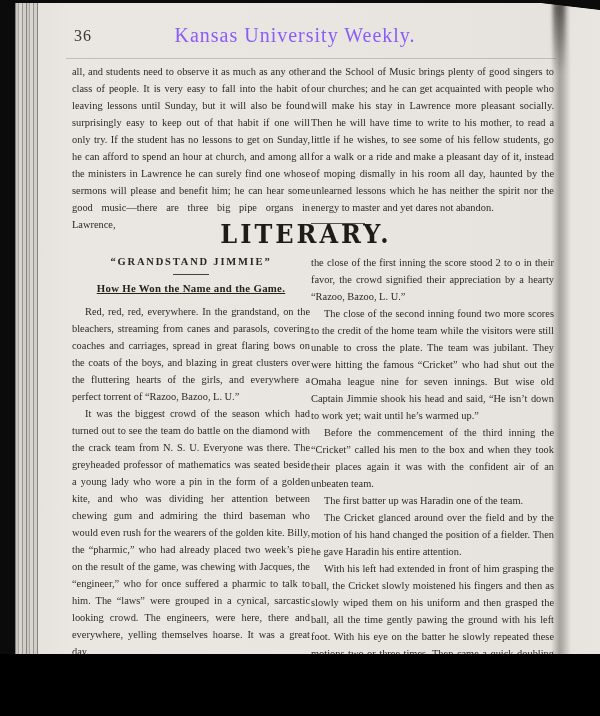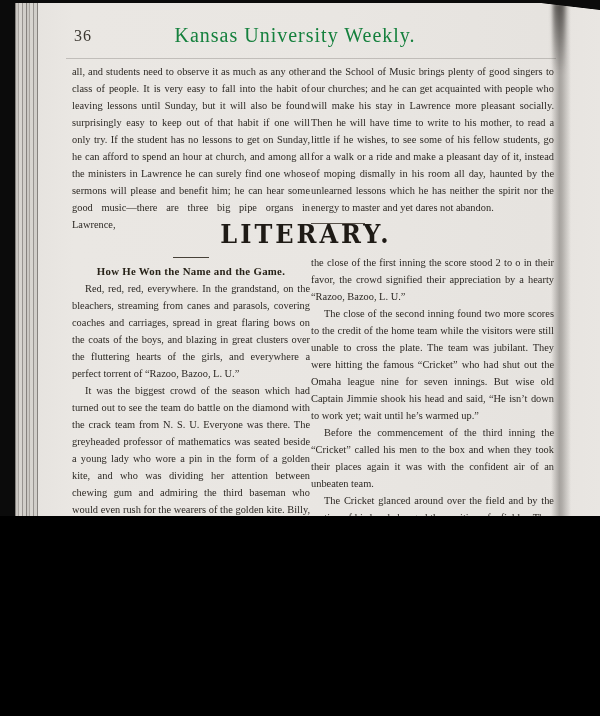--- a/index.html
+++ b/index.html
@@ -1,17 +1,17 @@
 <!DOCTYPE html>
 <html><head>
 <meta charset="utf-8">
 <style>
   html,body{margin:0;padding:0;background:#000;}
   .scan{
-    position:relative;width:600px;height:516px;overflow:hidden;
+    position:relative;width:600px;height:654px;overflow:hidden;
     background:#0b0b0b;
     font-family:"Liberation Serif","DejaVu Serif",serif;
   }
   .page{
     position:absolute;left:15px;top:3px;width:585px;height:688px;
     background:linear-gradient(90deg,#e4e1dd 0%,#eae7e3 10%,#e9e6e2 55%,#e6e3df 90%,#e9e6e2 100%);
   }
   
   .edge-stack{
     position:absolute;left:15px;top:0;width:23px;height:692px;
@@ -52,21 +52,21 @@
   }
   .thumb-base{
     position:absolute;left:0;top:40px;width:190px;height:30px;background:#0d0b0a;
   }
 
   .page-number{
     position:absolute;left:74px;top:27px;font-size:16px;color:#3a362f;letter-spacing:1px;
   }
   .masthead{
     position:absolute;left:60px;top:24px;width:470px;text-align:center;
-    font-size:20px;color:#15803d;letter-spacing:1px;
+    font-size:20px;color:#8b5cf6;letter-spacing:1px;
   }
   .header-rule{
     position:absolute;left:66px;top:58px;width:490px;height:0;
     border-top:1px solid rgba(50,45,40,.22);
   }
 
   .col{
     position:absolute;width:238px;color:#2c2823;
     font-size:10.4px;line-height:17px;text-align:justify;
   }
@@ -89,21 +89,21 @@
   }
   .story-title{
     text-align:center;font-weight:bold;font-size:10.5px;letter-spacing:1.8px;
     color:#2a261f;text-indent:0;
   }
   .story-title-rule{
     width:36px;height:0;border-top:1px solid #474138;margin:4px auto 5px auto;
   }
   .story-subtitle{
     text-align:center;font-weight:bold;font-size:10.8px;color:#272218;
-    margin-bottom:0;letter-spacing:.3px;
+    margin-bottom:6px;letter-spacing:.3px;text-decoration:underline;
   }
 </style>
 </head>
 <body>
 
 <div class="scan">
 
   <div class="page"></div>
 
   <div class="page-number">36</div>
@@ -114,30 +114,32 @@
     <p class="para">all, and students need to observe it as much as any other class of people. It is very easy to fall into the habit of leaving lessons until Sunday, but it will also be found surprisingly easy to keep out of that habit if one will only try. If the student has no lessons to get on Sunday, he can afford to spend an hour at church, and among all the ministers in Lawrence he can surely find one whose sermons will please and benefit him; he can hear some good music—there are three big pipe organs in Lawrence,</p>
   </div>
   <div class="col" id="band1-right">
     <p class="para">and the School of Music brings plenty of good singers to our churches; and he can get acquainted with people who will make his stay in Lawrence more pleasant socially. Then he will have time to write to his mother, to read a little if he wishes, to see some of his fellow students, go for a walk or a ride and make a pleasant day of it, instead of moping dismally in his room all day, haunted by the unlearned lessons which he has neither the spirit nor the energy to master and yet dares not abandon.</p>
     <div class="article-end-rule"></div>
   </div>
 
   <div class="literary-heading">LITERARY.</div>
 
   <div class="col" id="band2-left">
+    <p class="para story-title">“GRANDSTAND JIMMIE”</p>
     <div class="story-title-rule"></div>
     <p class="para story-subtitle">How He Won the Name and the Game.</p>
     <p class="para indent">Red, red, red, everywhere.  In the grandstand, on the bleachers, streaming from canes and parasols, covering coaches and carriages, spread in great flaring bows on the coats of the boys, and blazing in great clusters over the fluttering hearts of the girls, and everywhere a perfect torrent of “Razoo, Bazoo, L. U.”</p>
     <p class="para indent">It was the biggest crowd of the season which had turned out to see the team do battle on the diamond with the crack team from N. S. U. Everyone was there.  The greyheaded professor of mathematics was seated beside a young lady who wore a pin in the form of a golden kite, and who was dividing her attention between chewing gum and admiring the third baseman who would even rush for the wearers of the golden kite.  Billy, the “pharmic,” who had already placed two week’s pie on the result of the game, was chewing with Jacques, the “engineer,” who for once suffered a pharmic to talk to him.  The “laws” were grouped in a cynical, sarcastic looking crowd.  The engineers, were here, there and everywhere, yelling themselves hoarse.  It was a great day.</p>
   </div>
 
   <div class="col" id="band2-right">
     <p class="para">the close of the first inning the score stood 2 to o in their favor, the crowd signified their appreciation by a hearty “Razoo, Bazoo, L. U.”</p>
     <p class="para indent">The close of the second inning found two more scores to the credit of the home team while the visitors were still unable to cross the plate.  The team was jubilant.  They were hitting the famous “Cricket” who had shut out the Omaha league nine for seven innings.  But wise old Captain Jimmie shook his head and said, “He isn’t down to work yet; wait until he’s warmed up.”</p>
     <p class="para indent">Before the commencement of the third inning the “Cricket” called his men to the box and when they took their places again it was with the confident air of an unbeaten team.</p>
+    <p class="para indent">The first batter up was Haradin one of the team.</p>
     <p class="para indent">The Cricket glanced around over the field and by the motion of his hand changed the position of a fielder.  Then he gave Haradin his entire attention.</p>
     <p class="para indent">With his left had extended in front of him grasping the ball, the Cricket slowly moistened his fingers and then as slowly wiped them on his uniform and then grasped the ball, all the time gently pawing the ground with his left foot. With his eye on the batter he slowly repeated these motions two or three times.   Then came a quick doubling up of his small body.</p>
   </div>
 
   <div class="edge-stack"></div>
   <div class="gutter-shadow"></div>
   <div class="gutter-top"></div>
   <div class="top-band"></div>
   <div class="top-wedge"></div>
   <div class="left-band"></div>

